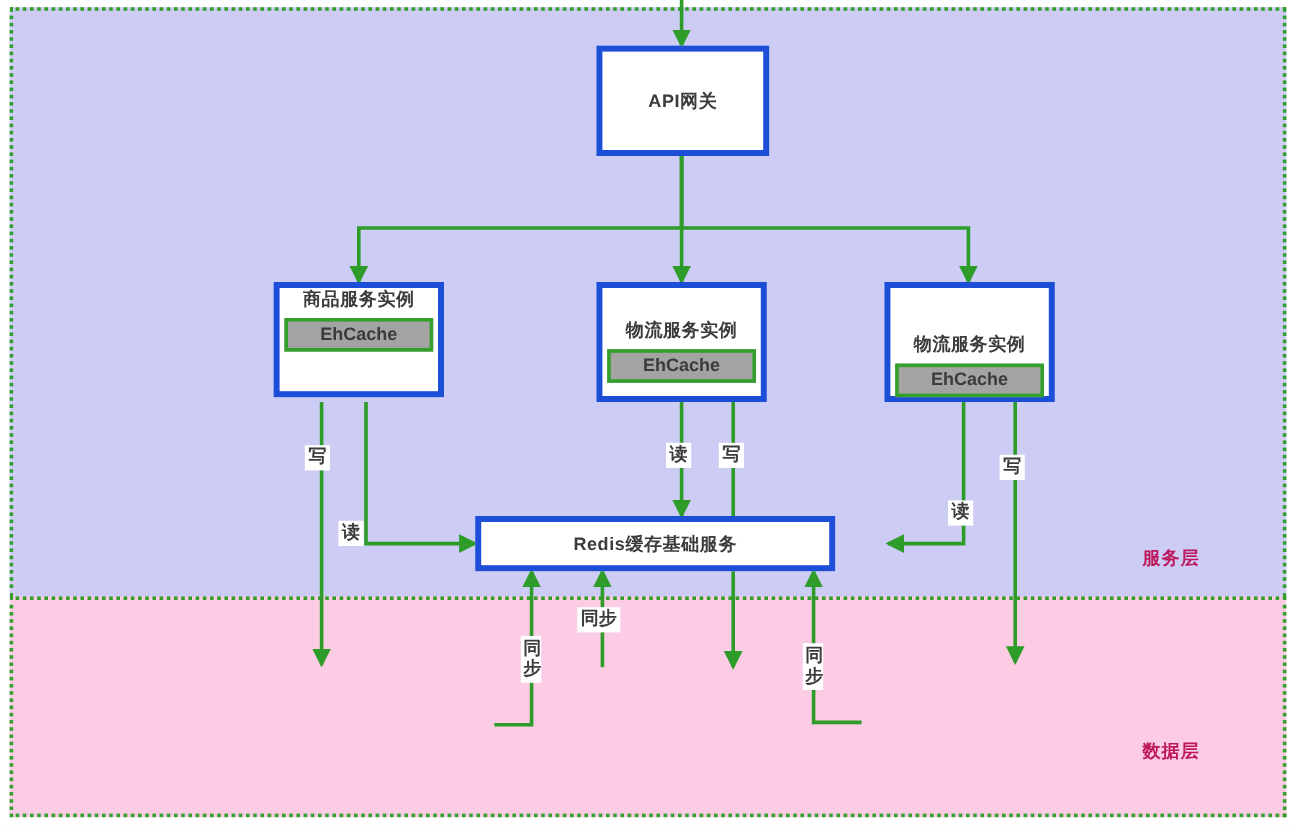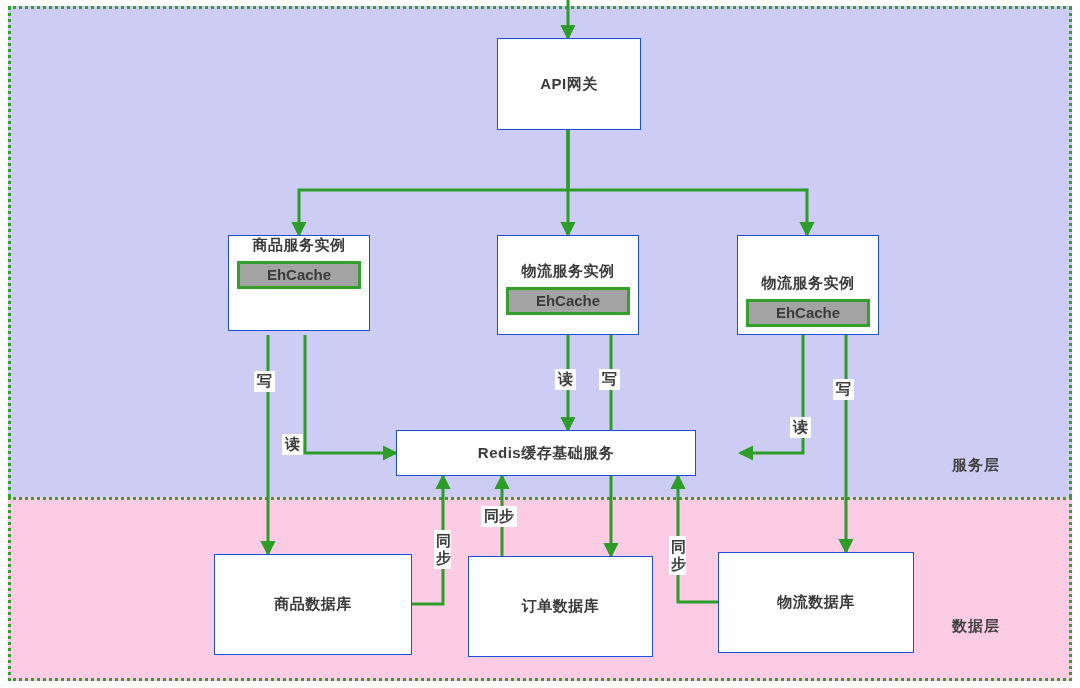--- a/index.html
+++ b/index.html
@@ -36,41 +36,41 @@
     top: 497px;
     width: 1064px;
     height: 184px;
     background: #fbcce3;
     border: 3px dotted #33a02c;
   }
   .layer-label {
     position: absolute;
     font-size: 15px;
     font-weight: bold;
-    color: #404040;
+    color: #be185d;
     letter-spacing: 1px;
     white-space: nowrap;
   }
   #service-layer-label { left: 952px; top: 456px; }
   #data-layer-label    { left: 952px; top: 617px; }
 
   
   #connectors {
     position: absolute;
     left: 0; top: 0;
     width: 1080px; height: 688px;
     pointer-events: none;
   }
 
   
   .node {
     position: absolute;
     box-sizing: border-box;
     background: #ffffff;
-    border: 1px solid #1d4ed8;
+    border: 5px solid #1d4ed8;
     display: flex;
     flex-direction: column;
     align-items: center;
     justify-content: center;
   }
   .node-title {
     font-size: 15px;
     font-weight: bold;
     color: #3b3b3b;
     letter-spacing: 0.5px;
@@ -180,31 +180,22 @@
 
   <div class="node" id="node-svc-logistics">
     <div class="node-title">物流服务实例</div>
     <div class="inner-box">EhCache</div>
   </div>
 
   <div class="node" id="node-redis">
     <div class="node-title">Redis缓存基础服务</div>
   </div>
 
-  <div class="node" id="node-db-product">
-    <div class="node-title">商品数据库</div>
-  </div>
-
-  <div class="node" id="node-db-order">
-    <div class="node-title">订单数据库</div>
-  </div>
-
-  <div class="node" id="node-db-logistics">
-    <div class="node-title">物流数据库</div>
-  </div>
+
+
 
   <div class="edge-label" style="left:254px; top:371px;">写</div>
 
   <div class="edge-label" style="left:282px; top:434px;">读</div>
 
   <div class="edge-label" style="left:555px; top:369px;">读</div>
 
   <div class="edge-label" style="left:599px; top:369px;">写</div>
 
   <div class="edge-label" style="left:790px; top:417px;">读</div>

